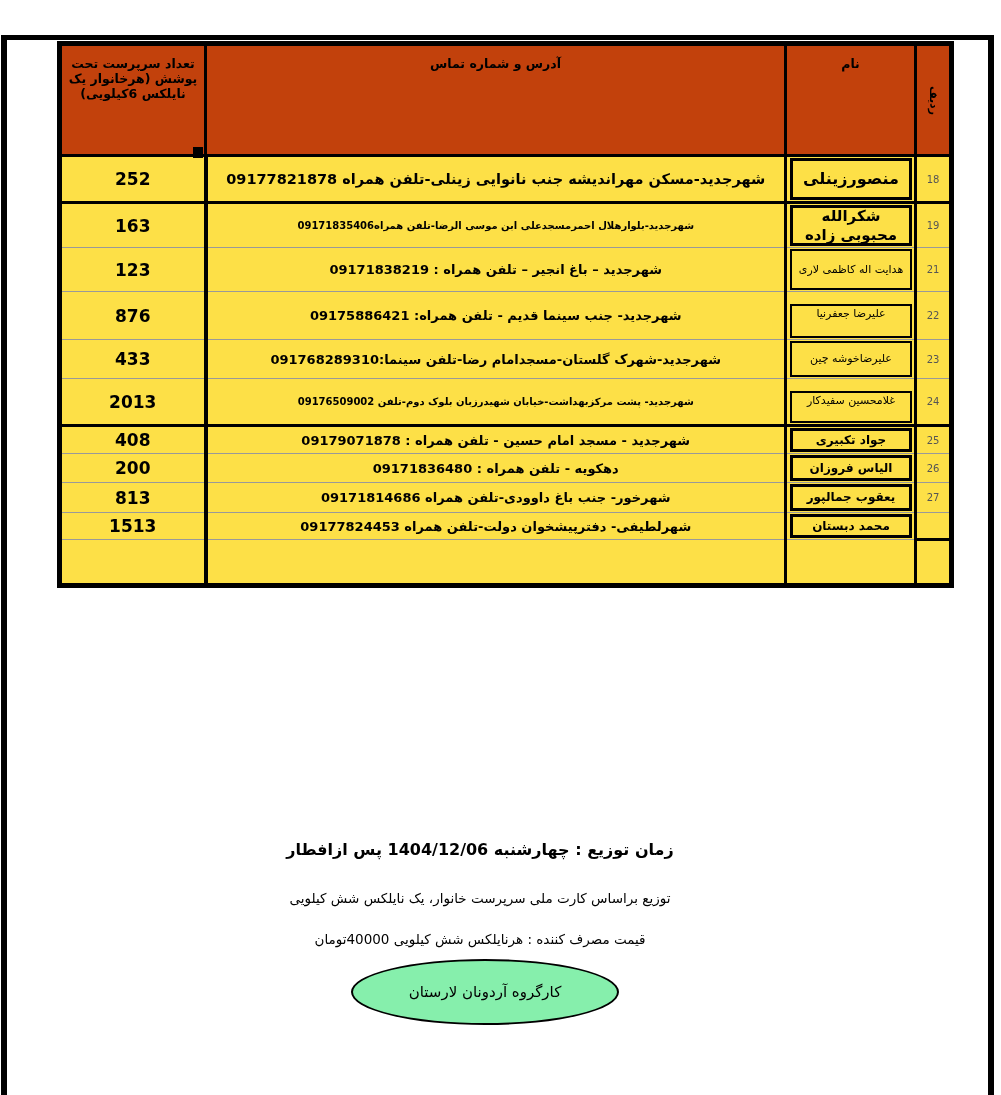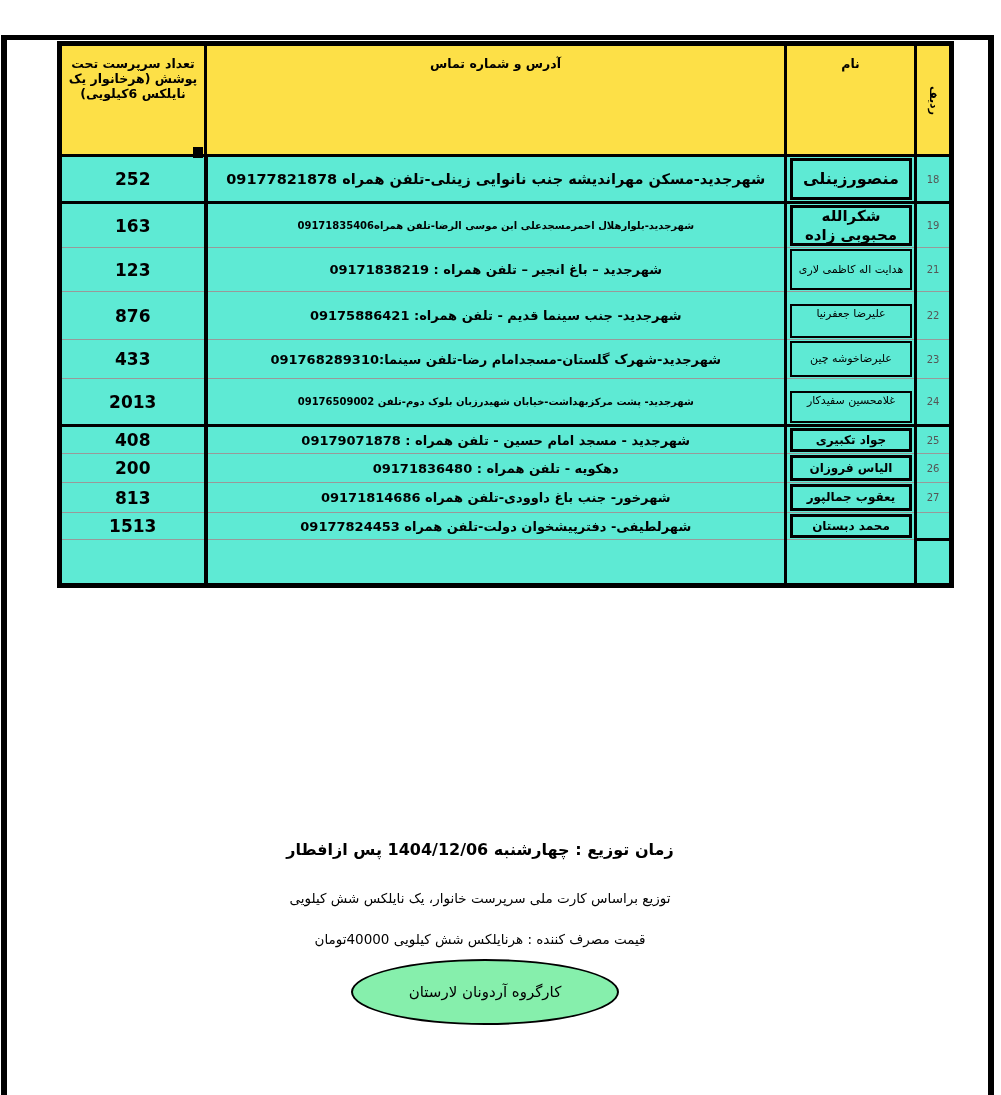--- a/index.html
+++ b/index.html
@@ -17,25 +17,25 @@
   .tbl-wrap{position:absolute;left:57px;top:41px;}
   table.main{
     border-collapse:collapse;table-layout:fixed;direction:rtl;
     width:897px;border:5px solid #000;background:#fff;
   }
   col.c-radif{width:36px;}
   col.c-name{width:130px;}
   col.c-addr{width:580px;}
   th{
     border:3px solid #000;font-weight:bold;vertical-align:top;
-    padding:10px 4px 0 4px;font-size:12.5px;text-align:center;background:#fde047;
+    padding:10px 4px 0 4px;font-size:12.5px;text-align:center;background:#c2410c;
   }
   th.radif-h{vertical-align:middle;padding:0;}
   .rot{transform:rotate(90deg);font-size:11px;font-weight:bold;white-space:nowrap;}
-  td{padding:0 4px;box-sizing:border-box;background:#5eead4;}
+  td{padding:0 4px;box-sizing:border-box;background:#fde047;}
   td.radif{
     border-left:3px solid #000;border-top:1px solid #999;border-bottom:1px solid #999;
     color:#555;font-size:10px;text-align:center;padding:0;
   }
   td.name-td{
     border-top:1px solid #999;border-bottom:1px solid #999;
     position:relative;padding:0;
   }
   .name-box{
     position:absolute;top:1px;bottom:1px;left:3px;right:2px;

